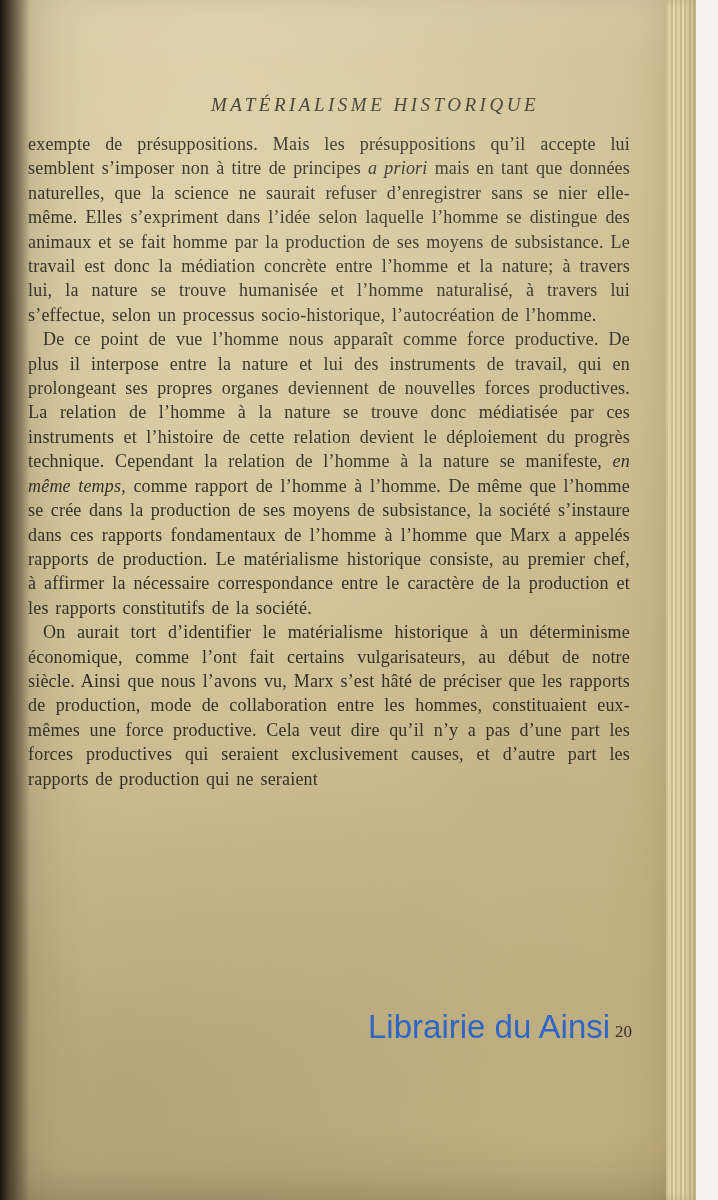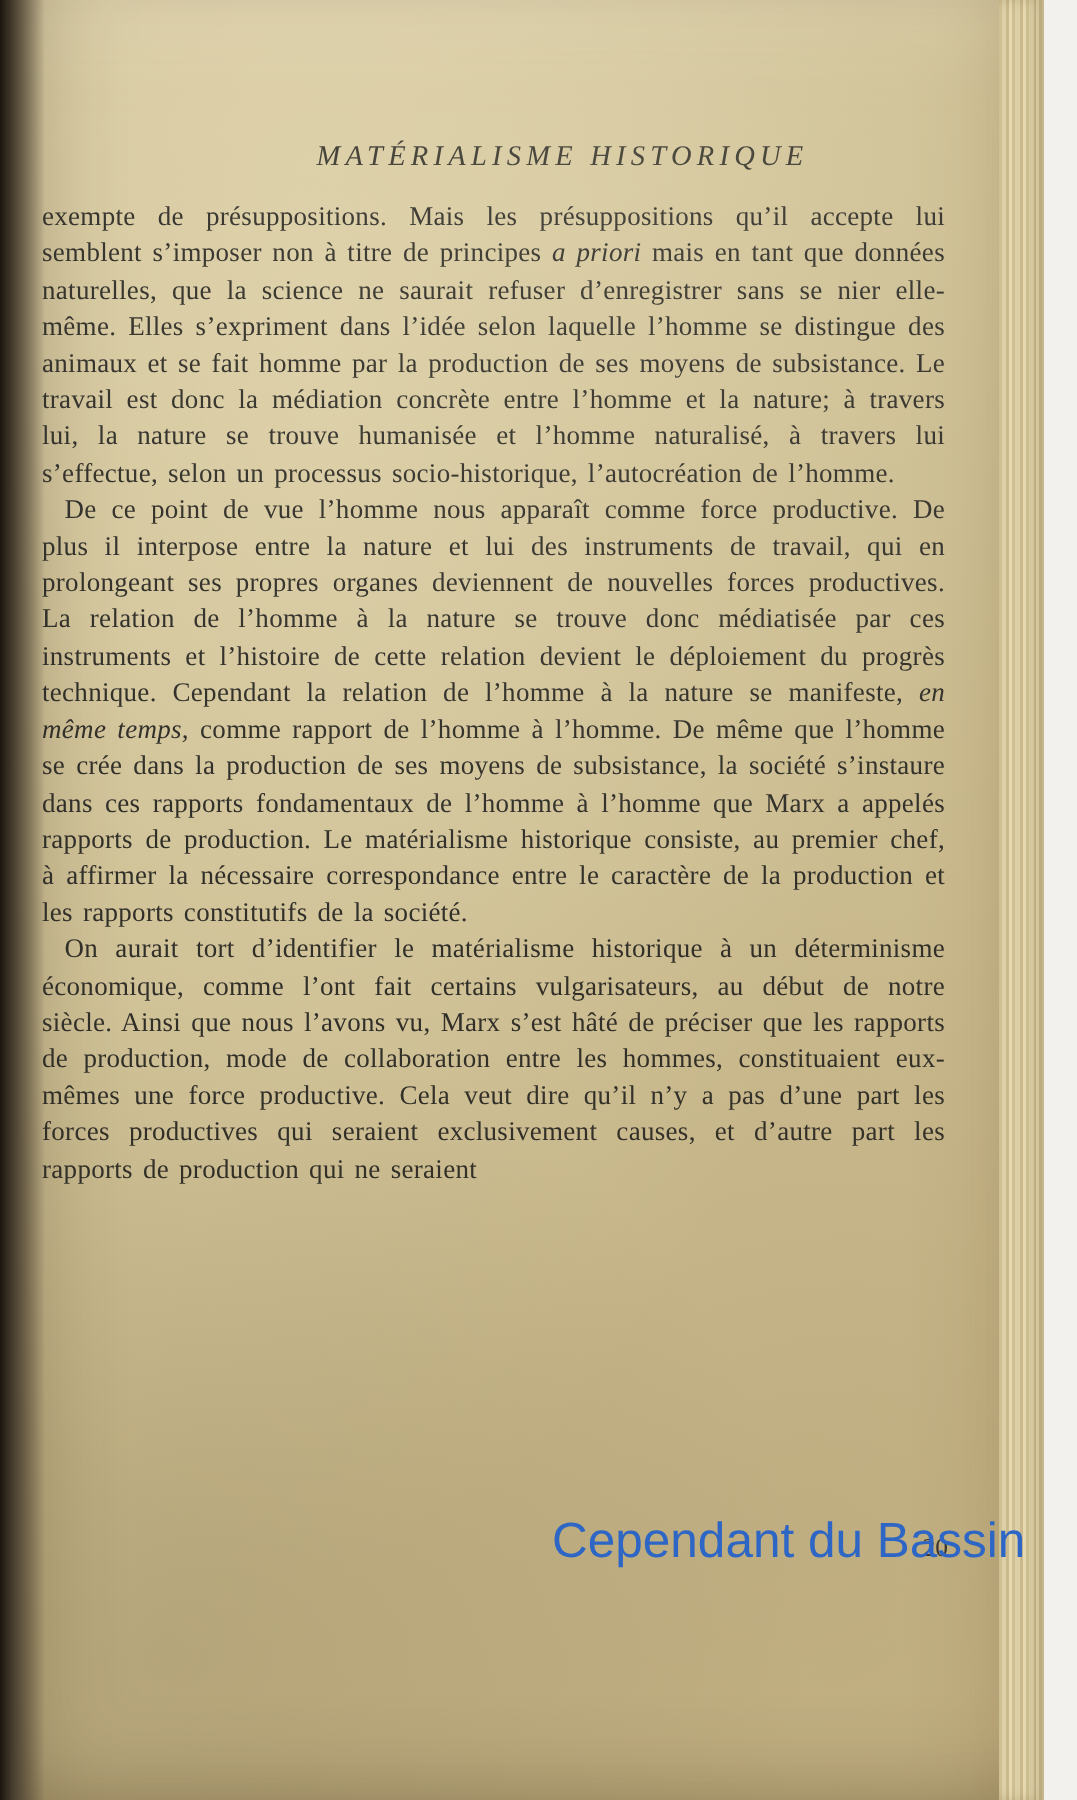--- a/index.html
+++ b/index.html
@@ -133,15 +133,15 @@
         <p class="para indent"><span>On aurait tort d’identifier le matérialisme historique à un déterminisme économique, comme l’ont fait certains vulgarisateurs, au début de notre siècle. Ainsi que nous l’avons vu, Marx s’est hâté de préciser que les rapports de production, mode de collaboration entre les hommes, constituaient eux-mêmes une force productive. Cela veut dire qu’il n’y a pas d’une part les forces productives qui seraient exclusivement causes, et d’autre part les rapports de production qui ne seraient</span></p>
       </div>
 
     <div class="page-number">20</div>
 
     <div class="texture"></div>
   </div>
 
   <div class="spine-shadow"></div>
 
-  <div class="watermark" style="color: rgb(46, 102, 198);">Cependant du Bassin</div>
+  <div class="watermark" style="color: rgb(46, 102, 198);">Librairie du Ainsi</div>
 
 </div>
 
 </body></html>

